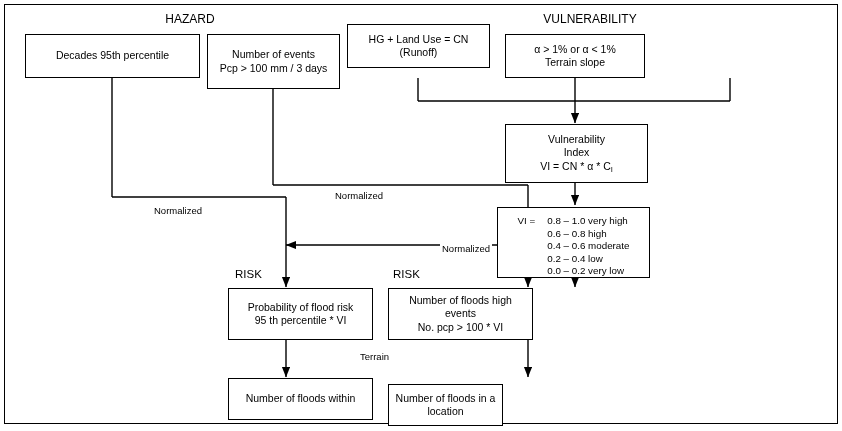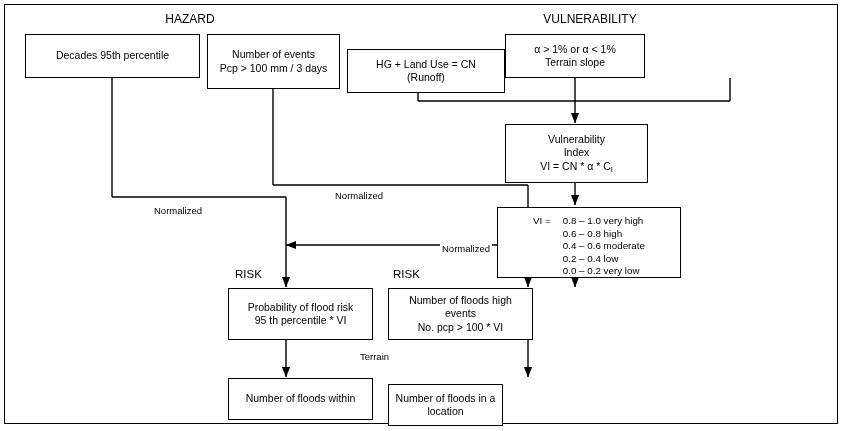--- a/index.html
+++ b/index.html
@@ -132,21 +132,21 @@
     <span>Decades 95th percentile</span>
   </div>
 
   <div class="node" style="left:207px; top:34px; width:133px; height:55px;">
     <div>
       <div>Number of events</div>
       <div>Pcp &gt; 100 mm / 3 days</div>
     </div>
   </div>
 
-  <div class="node" style="left:347px; top:49px; width:158px; height:44px;">
+  <div class="node" style="left:347px; top:24px; width:143px; height:44px;">
     <div>
       <div>HG + Land Use = CN</div>
       <div>(Runoff)</div>
     </div>
   </div>
 
   <div class="node" style="left:505px; top:34px; width:140px; height:44px;">
     <div>
       <div>α &gt; 1% or α &lt; 1%</div>
       <div>Terrain slope</div>
@@ -155,21 +155,21 @@
 
 
   <div class="node" style="left:505px; top:124px; width:143px; height:59px;">
     <div>
       <div>Vulnerability</div>
       <div>Index</div>
       <div><span>VI = CN * α * C</span><sub>I</sub></div>
     </div>
   </div>
 
-  <div class="node vi-scale" style="left:497px; top:207px; width:184px; height:71px;">
+  <div class="node vi-scale" style="left:497px; top:207px; width:153px; height:71px;">
     <div class="vi-key">VI =</div>
     <div class="vi-rows">
       <div>0.8 – 1.0 very high</div>
       <div>0.6 – 0.8 high</div>
       <div>0.4 – 0.6 moderate</div>
       <div>0.2 – 0.4 low</div>
       <div>0.0 – 0.2 very low</div>
     </div>
   </div>
 

